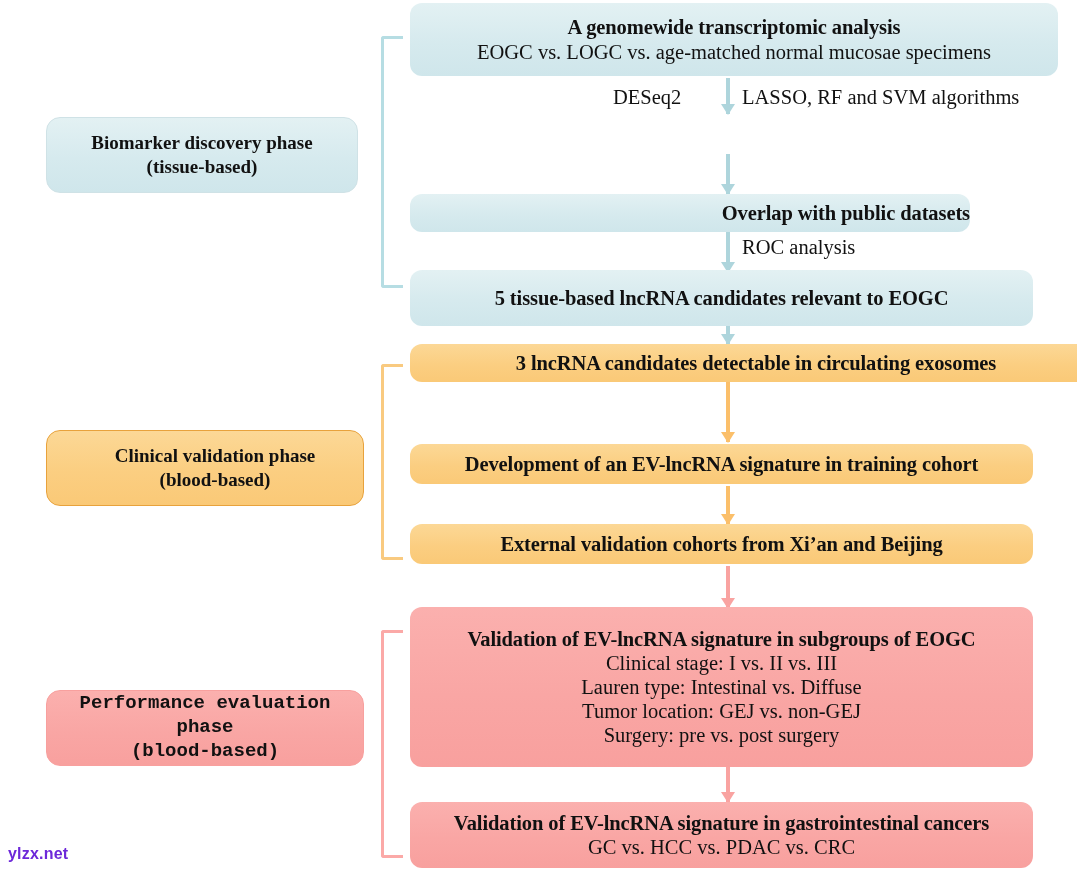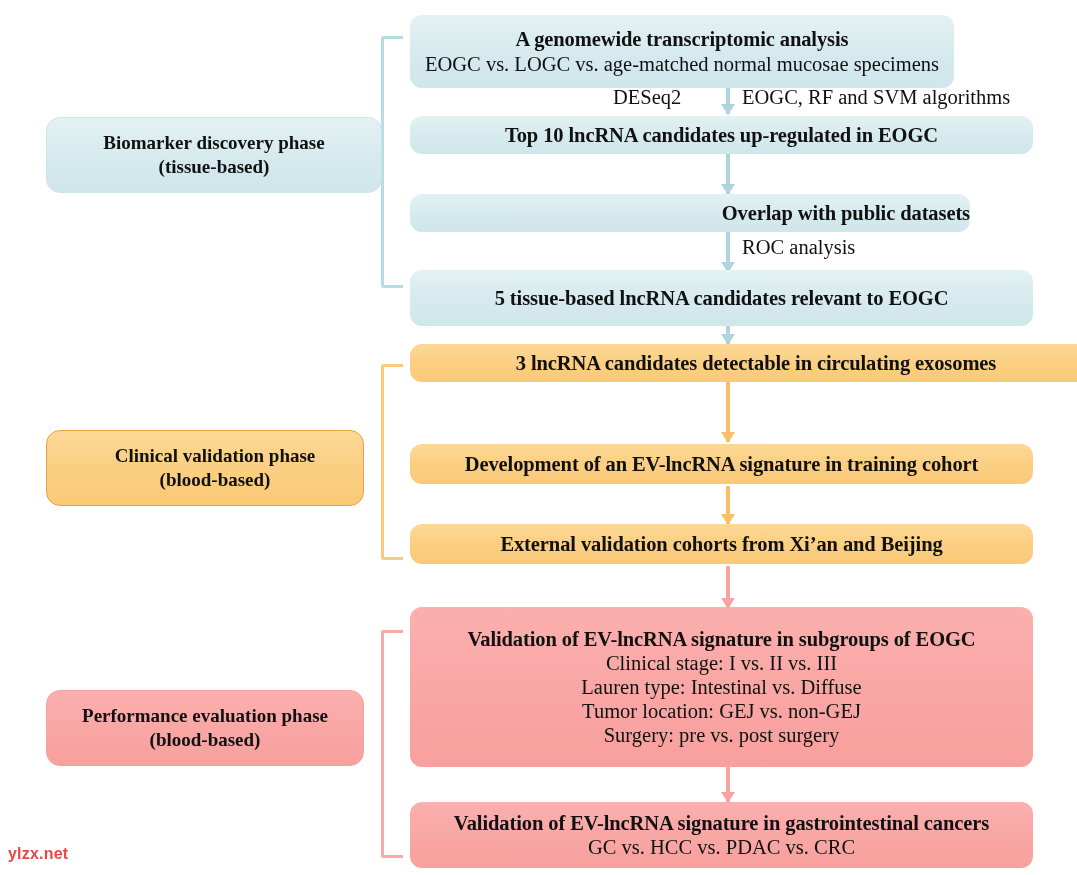--- a/index.html
+++ b/index.html
@@ -122,44 +122,44 @@
     white-space: nowrap;
     color: #111;
   }
 
   
   .watermark {
     position: absolute;
     font-family: "Liberation Sans", "DejaVu Sans", sans-serif;
     font-size: 16px;
     font-weight: 600;
-    color: #ef4444;
+    color: #6d28d9;
     letter-spacing: 0.2px;
   }
 </style>
 </head>
 <body>
 
 <div id="canvas">
 
   <div class="bracket blue-b" style="left:381px; top:36px;  width:22px; height:252px;"></div>
   <div class="bracket orange-b" style="left:381px; top:364px; width:22px; height:196px;"></div>
   <div class="bracket pink-b" style="left:381px; top:630px; width:22px; height:228px;"></div>
 
-  <div class="phase blue" style="left:46px; top:117px; width:336px; height:76px;">
+  <div class="phase blue" style="left:46px; top:117px; width:312px; height:76px;">
     <div>Biomarker discovery phase</div>
     <div>(tissue-based)</div>
   </div>
 
   <div class="phase orange" style="left:46px; top:430px; width:318px; height:76px;padding-left:20px;">
     <div>Clinical validation phase</div>
     <div>(blood-based)</div>
   </div>
 
-  <div class="phase pink" style="left:46px; top:690px; width:318px; height:76px;">
+  <div class="phase pink" style="left:46px; top:690px; width:318px; height:76px;font-family:Liberation Mono, monospace;">
     <div>Performance evaluation phase</div>
     <div>(blood-based)</div>
   </div>
 
   <div class="conn c-blue" style="left:728px; top:78px; height:36px;">
     <div class="shaft"></div>
     <div class="head"></div>
   </div>
 
   <div class="conn c-blue" style="left:728px; top:154px; height:40px;">
@@ -191,31 +191,28 @@
     <div class="shaft"></div>
     <div class="head"></div>
   </div>
 
   <div class="conn c-pink" style="left:728px; top:766px; height:36px;">
     <div class="shaft"></div>
     <div class="head"></div>
   </div>
 
   <div class="edge-label" style="left:613px; top:86px;">DESeq2</div>
-  <div class="edge-label" style="left:742px; top:86px;">EOGC, RF and SVM algorithms</div>
+  <div class="edge-label" style="left:742px; top:86px;">LASSO, RF and SVM algorithms</div>
   <div class="edge-label" style="left:742px; top:236px;">ROC analysis</div>
 
-  <div class="node blue" style="left:410px; top:15px; width:544px; height:73px;">
+  <div class="node blue" style="left:410px; top:3px; width:648px; height:73px;">
     <div class="t-bold">A genomewide transcriptomic analysis</div>
     <div class="t-norm">EOGC vs. LOGC vs. age-matched normal mucosae specimens</div>
   </div>
 
-  <div class="node blue" style="left:410px; top:116px; width:623px; height:38px;">
-    <div class="t-bold">Top 10 lncRNA candidates up-regulated in EOGC</div>
-  </div>
 
   <div class="node blue" style="left:410px; top:194px; width:560px; height:38px;align-items:flex-end;">
     <div class="t-bold">Overlap with public datasets</div>
   </div>
 
   <div class="node blue" style="left:410px; top:270px; width:623px; height:56px;">
     <div class="t-bold">5 tissue-based lncRNA candidates relevant to EOGC</div>
   </div>
 
   <div class="node orange" style="left:410px; top:344px; width:692px; height:38px;">

